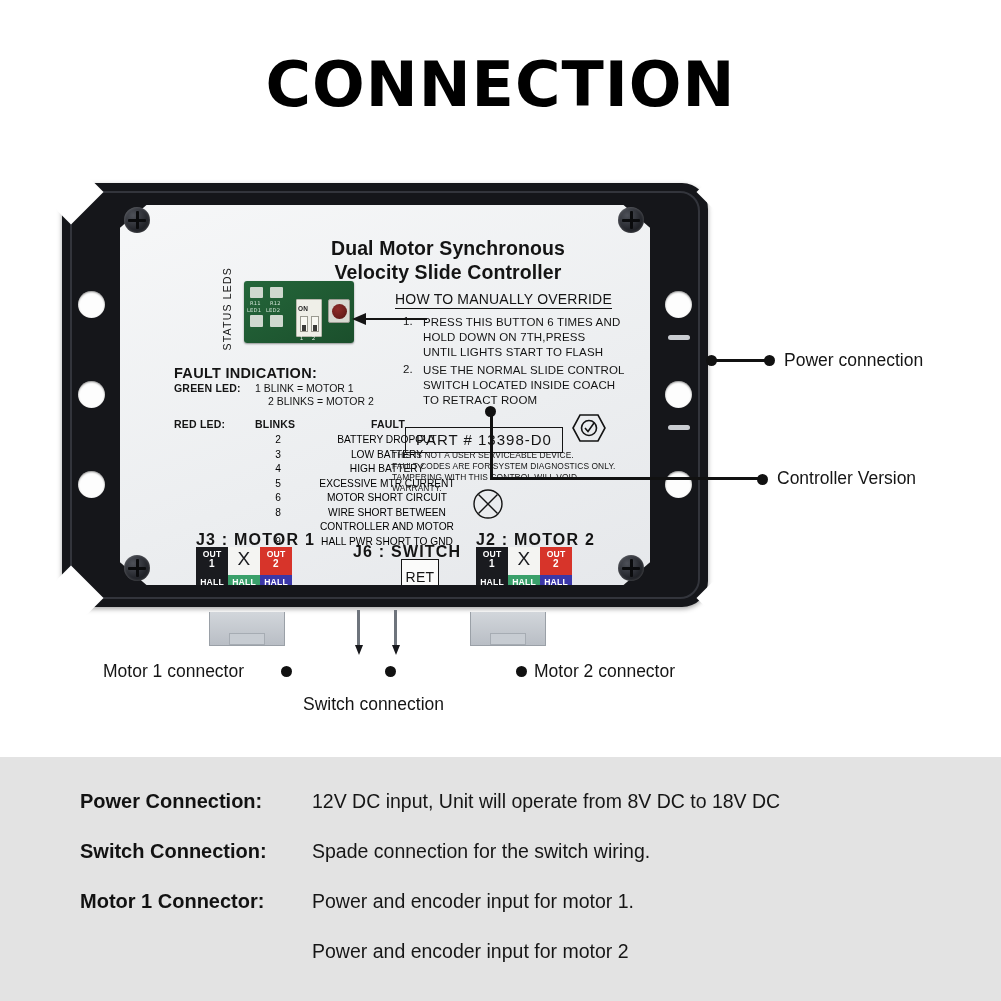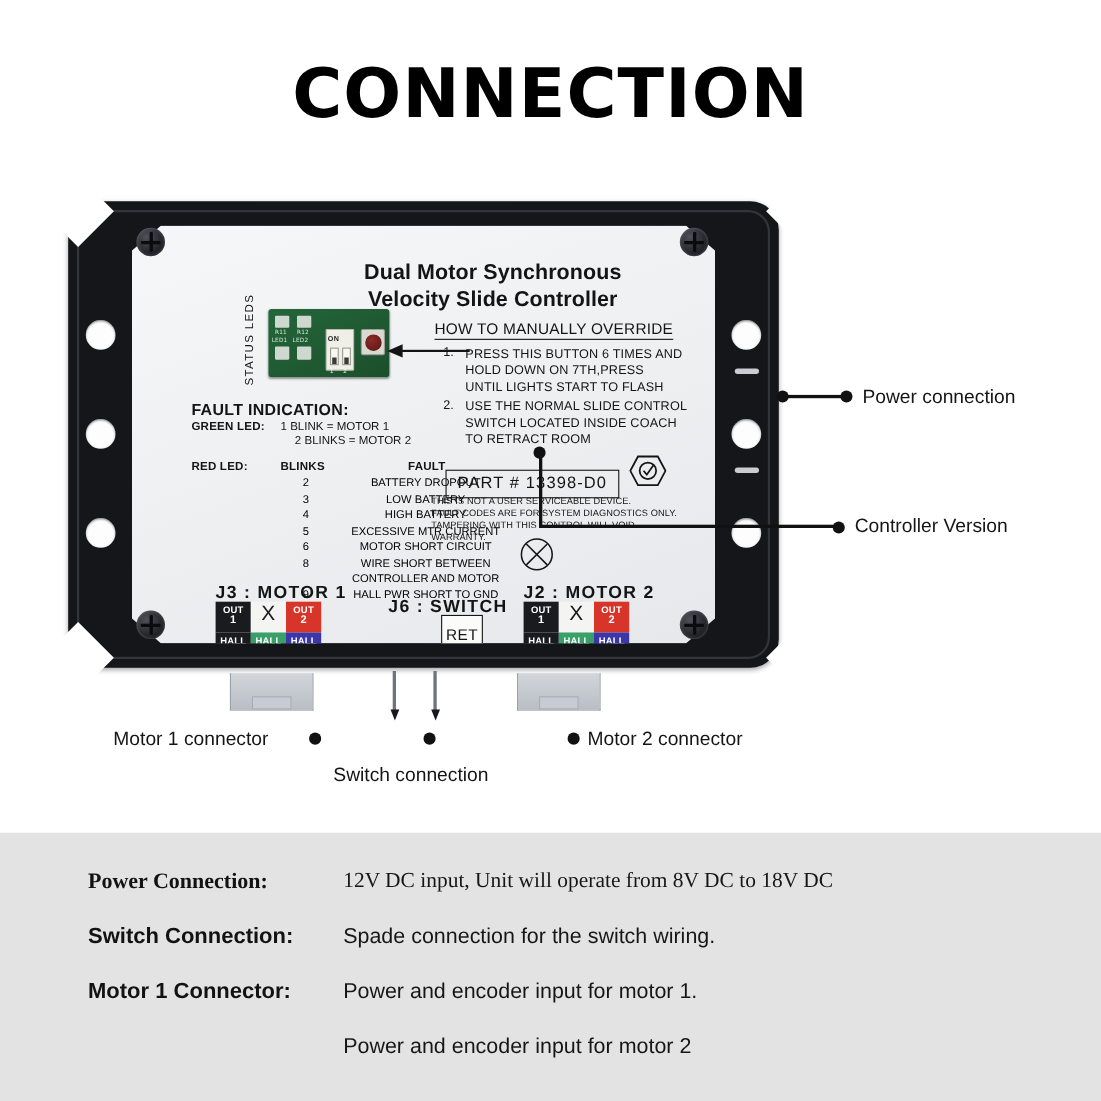--- a/index.html
+++ b/index.html
@@ -711,21 +711,21 @@
   <div class="callout-dot" style="left:281px; top:666px;"></div>
   <div class="callout-text" style="left:103px; top:661px;">Motor 1 connector</div>
 
   <div class="callout-dot" style="left:516px; top:666px;"></div>
   <div class="callout-text" style="left:534px; top:661px;">Motor 2 connector</div>
 
   <div class="callout-dot" style="left:385px; top:666px;"></div>
   <div class="callout-text" style="left:303px; top:694px;">Switch connection</div>
 
   <div id="spec-panel">
-    <div class="spec-row" style="top:33px;font-family:Liberation Serif, serif;">
+    <div class="spec-row" style="top:33px;">
       <span class="spec-key">Power Connection:</span>
       <span class="spec-val">12V DC input, Unit will operate from 8V DC to 18V DC</span>
     </div>
     <div class="spec-row" style="top:83px;">
       <span class="spec-key">Switch Connection:</span>
       <span class="spec-val">Spade connection for the switch wiring.</span>
     </div>
     <div class="spec-row" style="top:133px;">
       <span class="spec-key">Motor 1 Connector:</span>
       <span class="spec-val">Power and encoder input for motor 1.</span>

